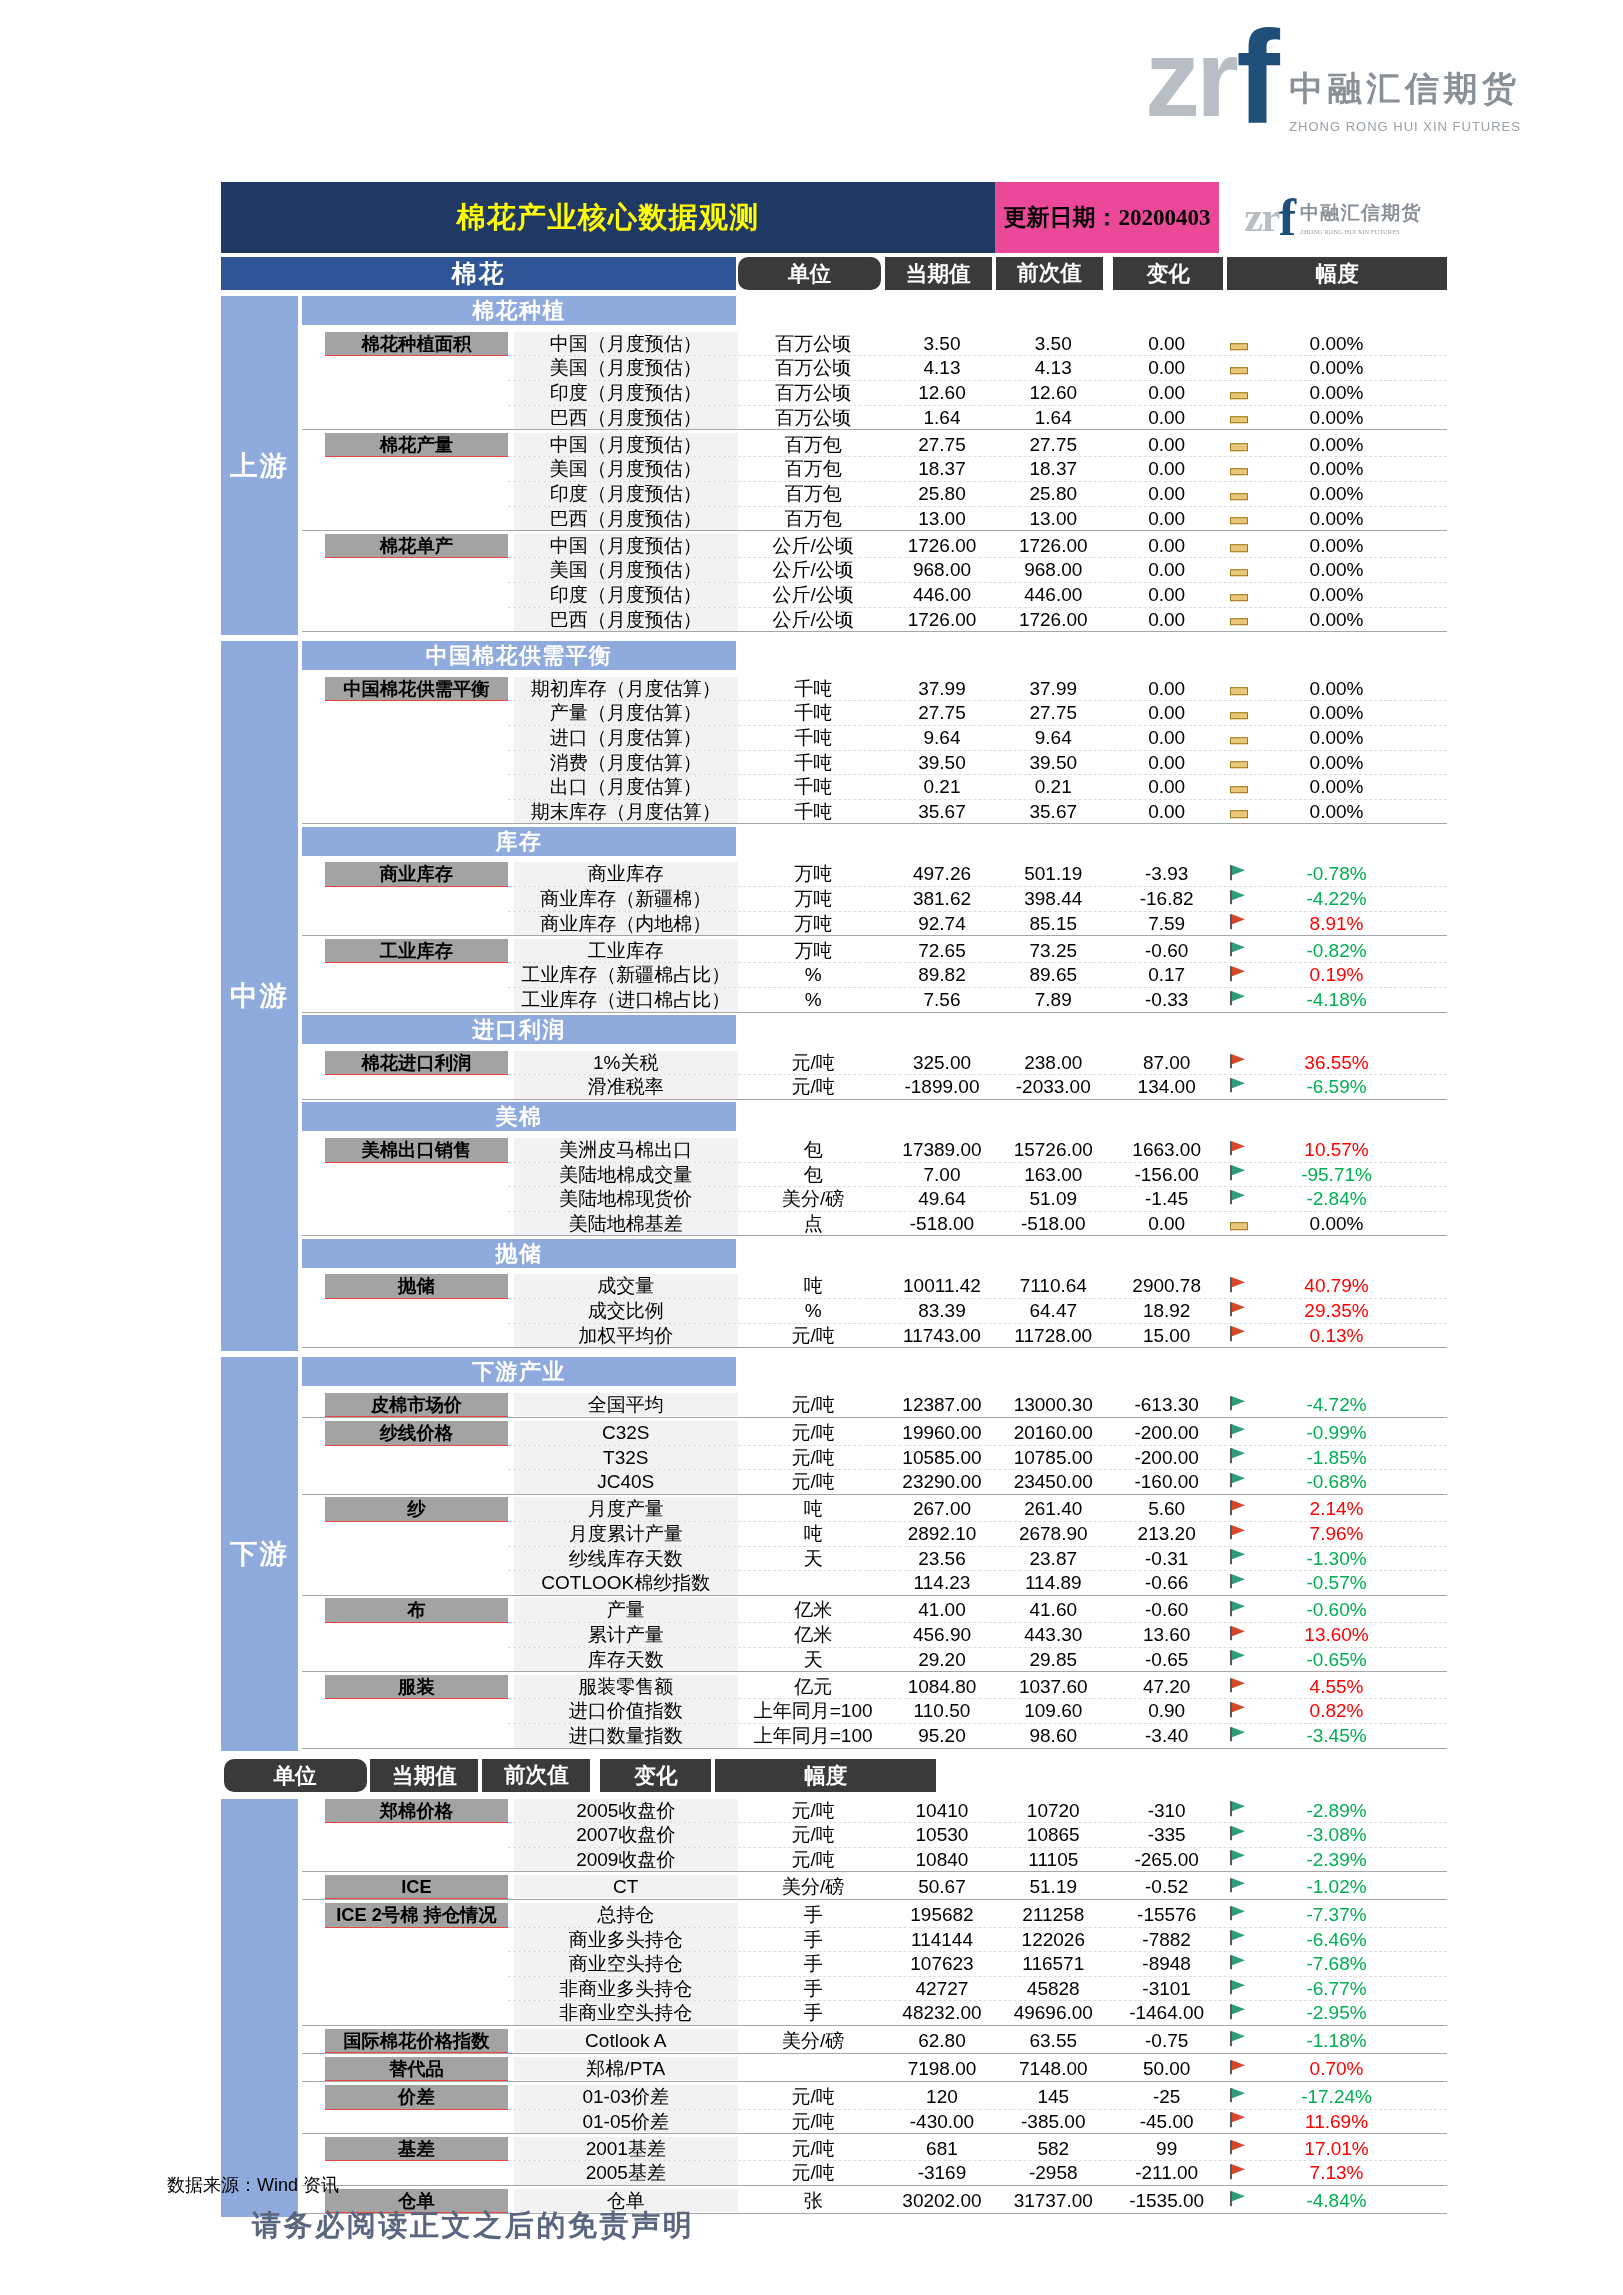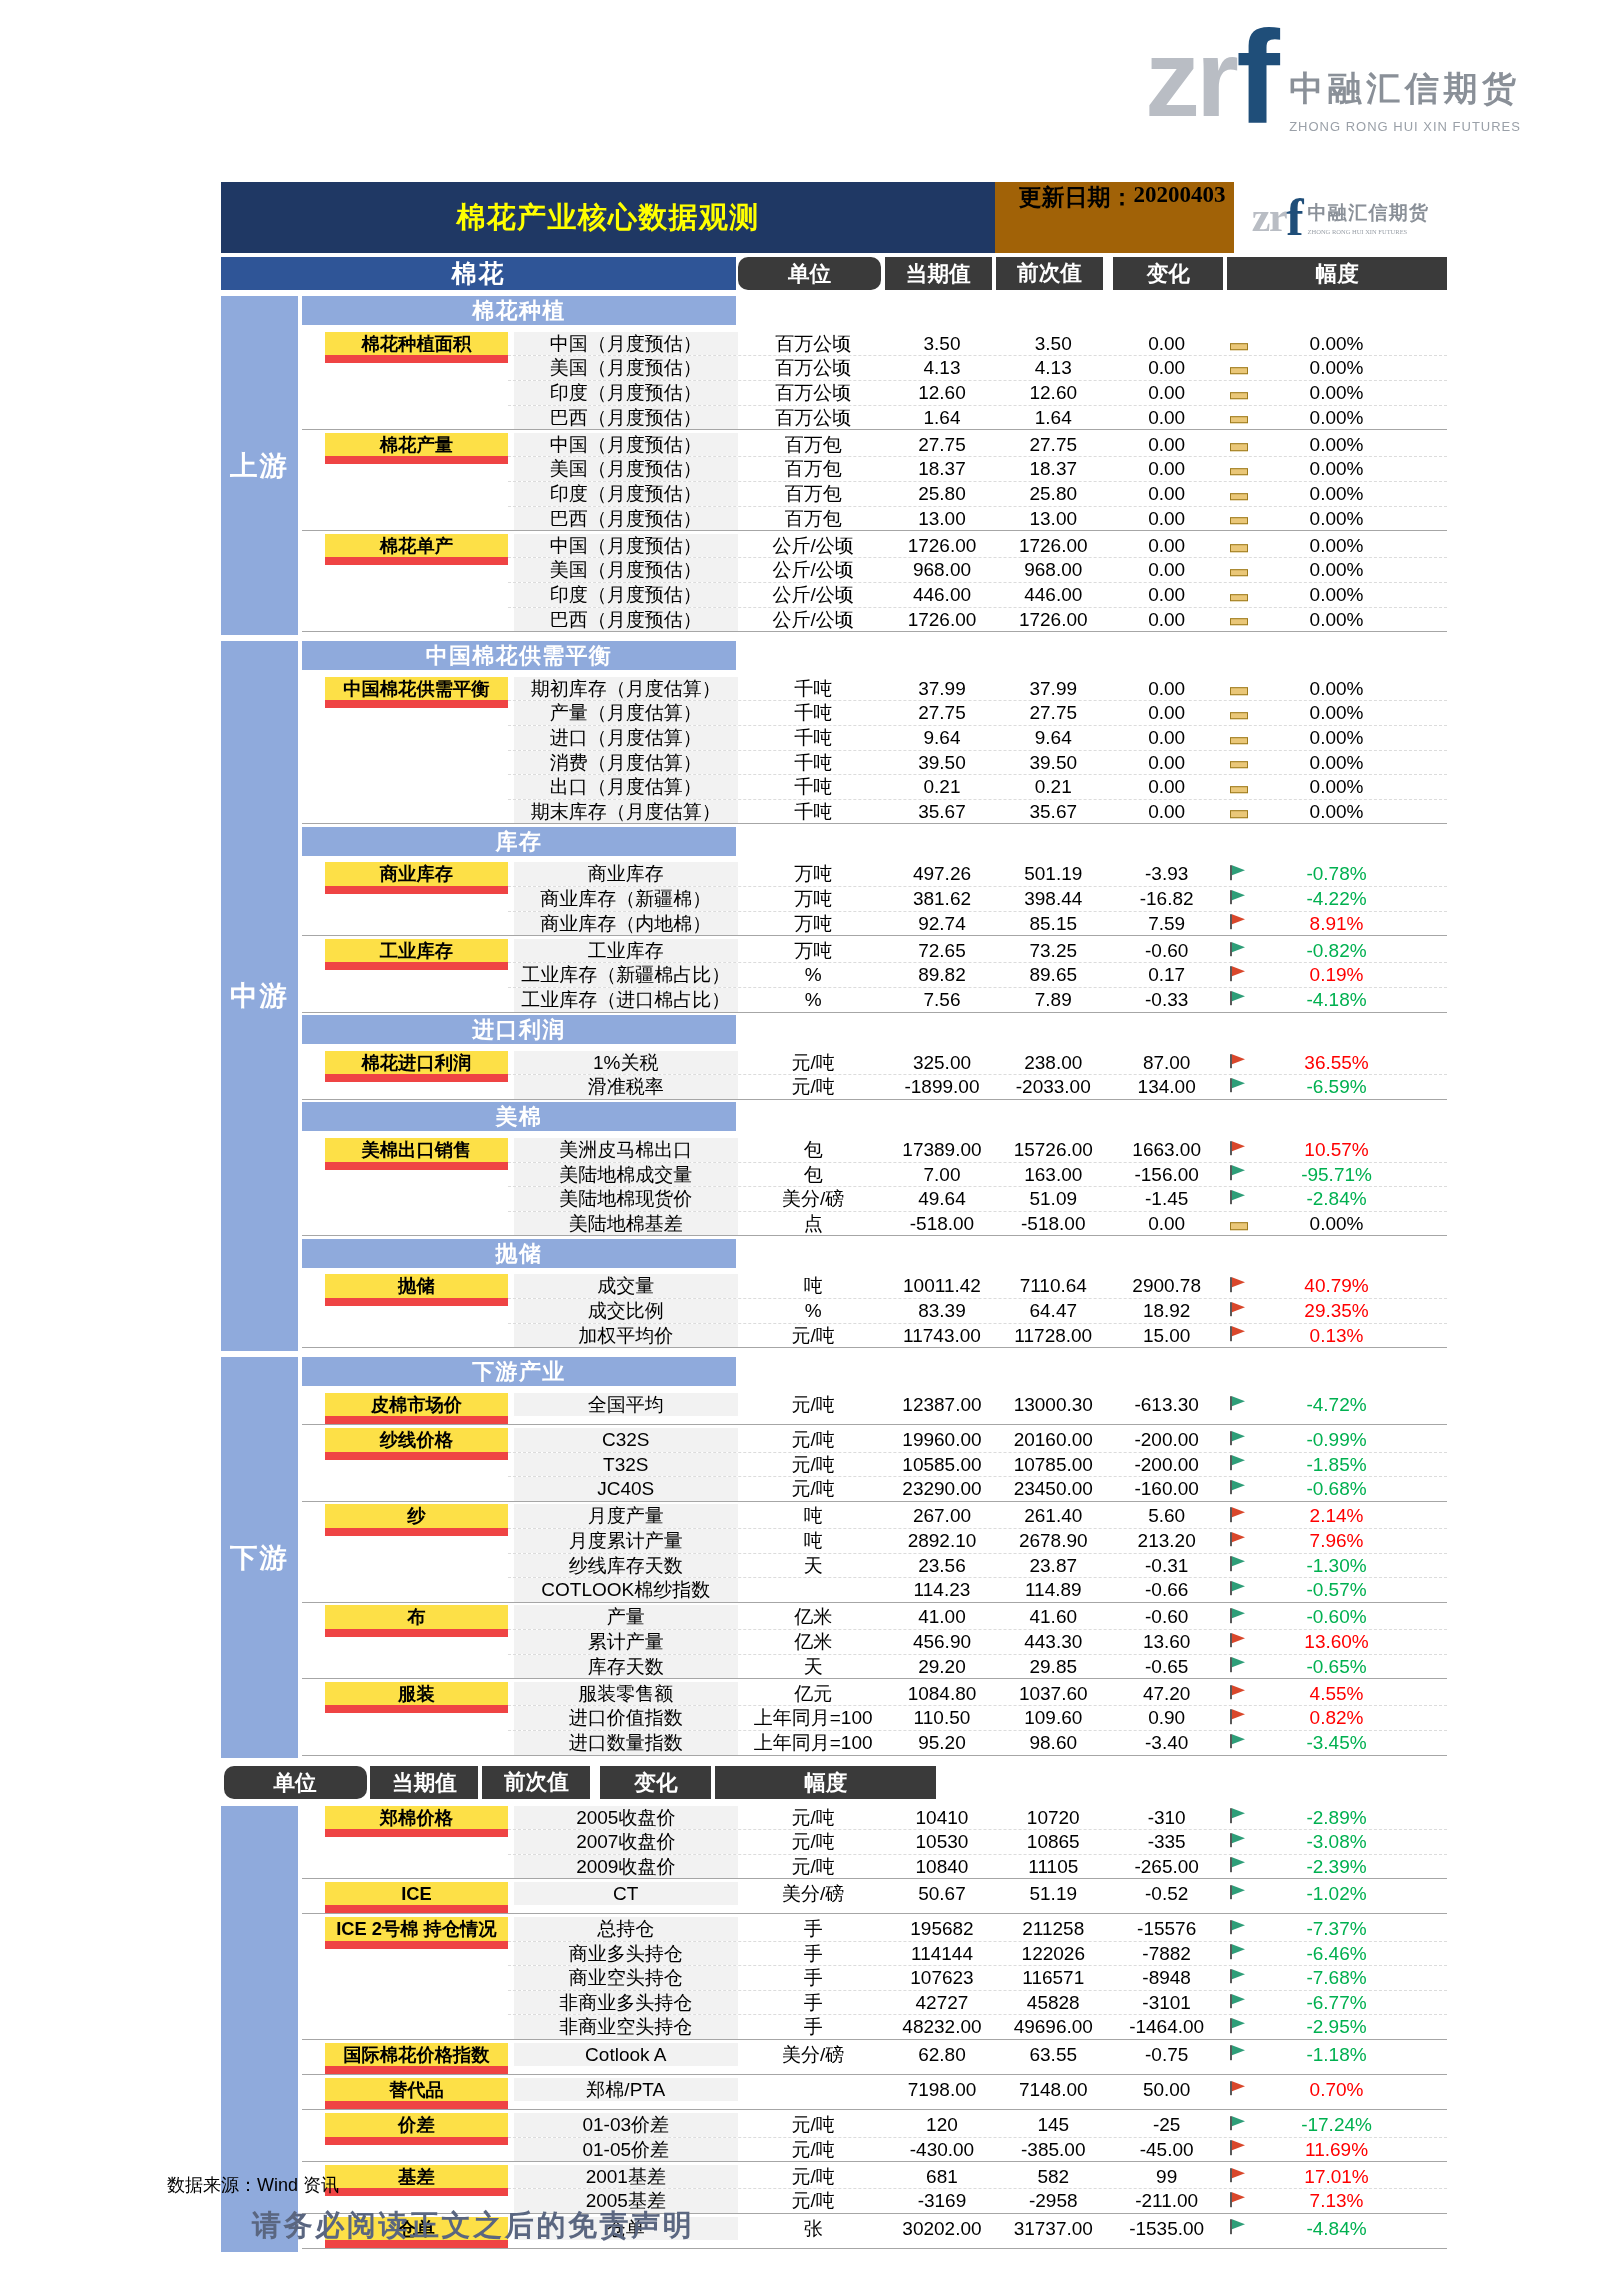--- a/index.html
+++ b/index.html
@@ -13,22 +13,22 @@
   .logo-f{font-weight:bold;font-size:131px;line-height:105px;color:#1f4e79;margin-left:1.3px;}
   .logo-txt{margin-left:9.2px;padding-top:41px;}
   .logo-cn{font-size:34px;font-weight:bold;color:#8a9098;letter-spacing:4.6px;white-space:nowrap;}
   .logo-en{font-size:13px;color:#9aa0a8;letter-spacing:1px;margin-top:6.5px;white-space:nowrap;}
   
   .sheet{position:absolute;left:221px;top:182px;width:1226px;}
   
   .banner{display:flex;height:71px;font-family:Liberation Serif, serif;}
   .banner-title{flex:0 0 774px;background:#1f3864;color:#ffff00;font-weight:bold;font-size:29px;
     display:flex;align-items:center;justify-content:center;letter-spacing:1.3px;}
-  .banner-date{flex:0 0 224px;background:#a16207;color:#000;font-weight:bold;font-size:23px;
-    display:flex;align-items:flex-start;justify-content:center;white-space:nowrap;padding-left:15px;}
+  .banner-date{flex:0 0 224px;background:#ec4899;color:#000;font-weight:bold;font-size:23px;
+    display:flex;align-items:center;justify-content:center;white-space:nowrap;}
   .banner-logo{flex:1;background:#ffffff;display:flex;align-items:center;justify-content:center;}
   .mini-zr{font-weight:bold;font-size:42px;line-height:39px;color:#b9bdc4;letter-spacing:-1.3px;}
   .mini-f{font-weight:bold;font-size:52px;line-height:39px;color:#1f4e79;}
   .mini-txt{margin-left:3.9px;}
   .mini-cn{font-size:19px;font-weight:bold;color:#8a9098;letter-spacing:1.3px;white-space:nowrap;}
   .mini-en{font-size:6.5px;color:#9aa0a8;white-space:nowrap;margin-top:1.3px;}
   
   .hrow{display:flex;height:33px;margin-top:3.9px;}
   .hcell{background:#3a3a3a;color:#fff;font-weight:bold;font-size:21.6px;text-align:center;line-height:33px;}
   .hcell.blue{background:#2f5597;width:518px;font-size:25px;letter-spacing:2px;}
@@ -40,22 +40,22 @@
   .h-pct{width:221px;margin-left:3.9px;}
   
   .stage{display:flex;margin-top:6.5px;}
   .stage-side{flex:0 0 77px;background:#8faadc;color:#ffffff;font-weight:bold;font-size:27.5px;
     display:flex;align-items:center;justify-content:center;letter-spacing:2px;}
   .stage-body{flex:1;margin-left:3.9px;}
   .band{width:434px;height:29px;background:#8faadc;color:#fff;font-weight:bold;font-size:22px;
     text-align:center;line-height:29px;letter-spacing:1.3px;margin-bottom:6.5px;}
   .section{margin-bottom:1.3px;}
   .group{display:flex;margin-bottom:2.6px;border-bottom:1.3px solid #a6a6a6;}
-  .group-label{width:183px;margin-left:23px;height:23.6px;background:#fde047;font-weight:bold;font-size:18.3px;
-    text-align:center;line-height:23.6px;border-bottom:8px solid #ef4444;align-self:flex-start;white-space:nowrap;}
+  .group-label{width:183px;margin-left:23px;height:23.6px;background:#a3a3a3;font-weight:bold;font-size:18.3px;
+    text-align:center;line-height:23.6px;border-bottom:1px solid #ef4444;align-self:flex-start;white-space:nowrap;}
   .rows{flex:1;}
   .row{display:flex;height:23.6px;line-height:23.6px;font-size:19px;border-bottom:0.7px dashed #dcdcdc;}
   .rows .row:last-child{border-bottom:none;}
   .c{text-align:center;white-space:nowrap;overflow:hidden;}
   .c-item{width:224px;margin-left:5.9px;background:#f2f2f2;}
   .c-unit{width:143px;margin-left:3.9px;}
   .c-cur{width:108px;margin-left:3.3px;}
   .c-prev{width:108px;margin-left:3.3px;}
   .c-chg{width:111px;margin-left:3.9px;}
   .c-pct{width:221px;margin-left:3.9px;position:relative;}

